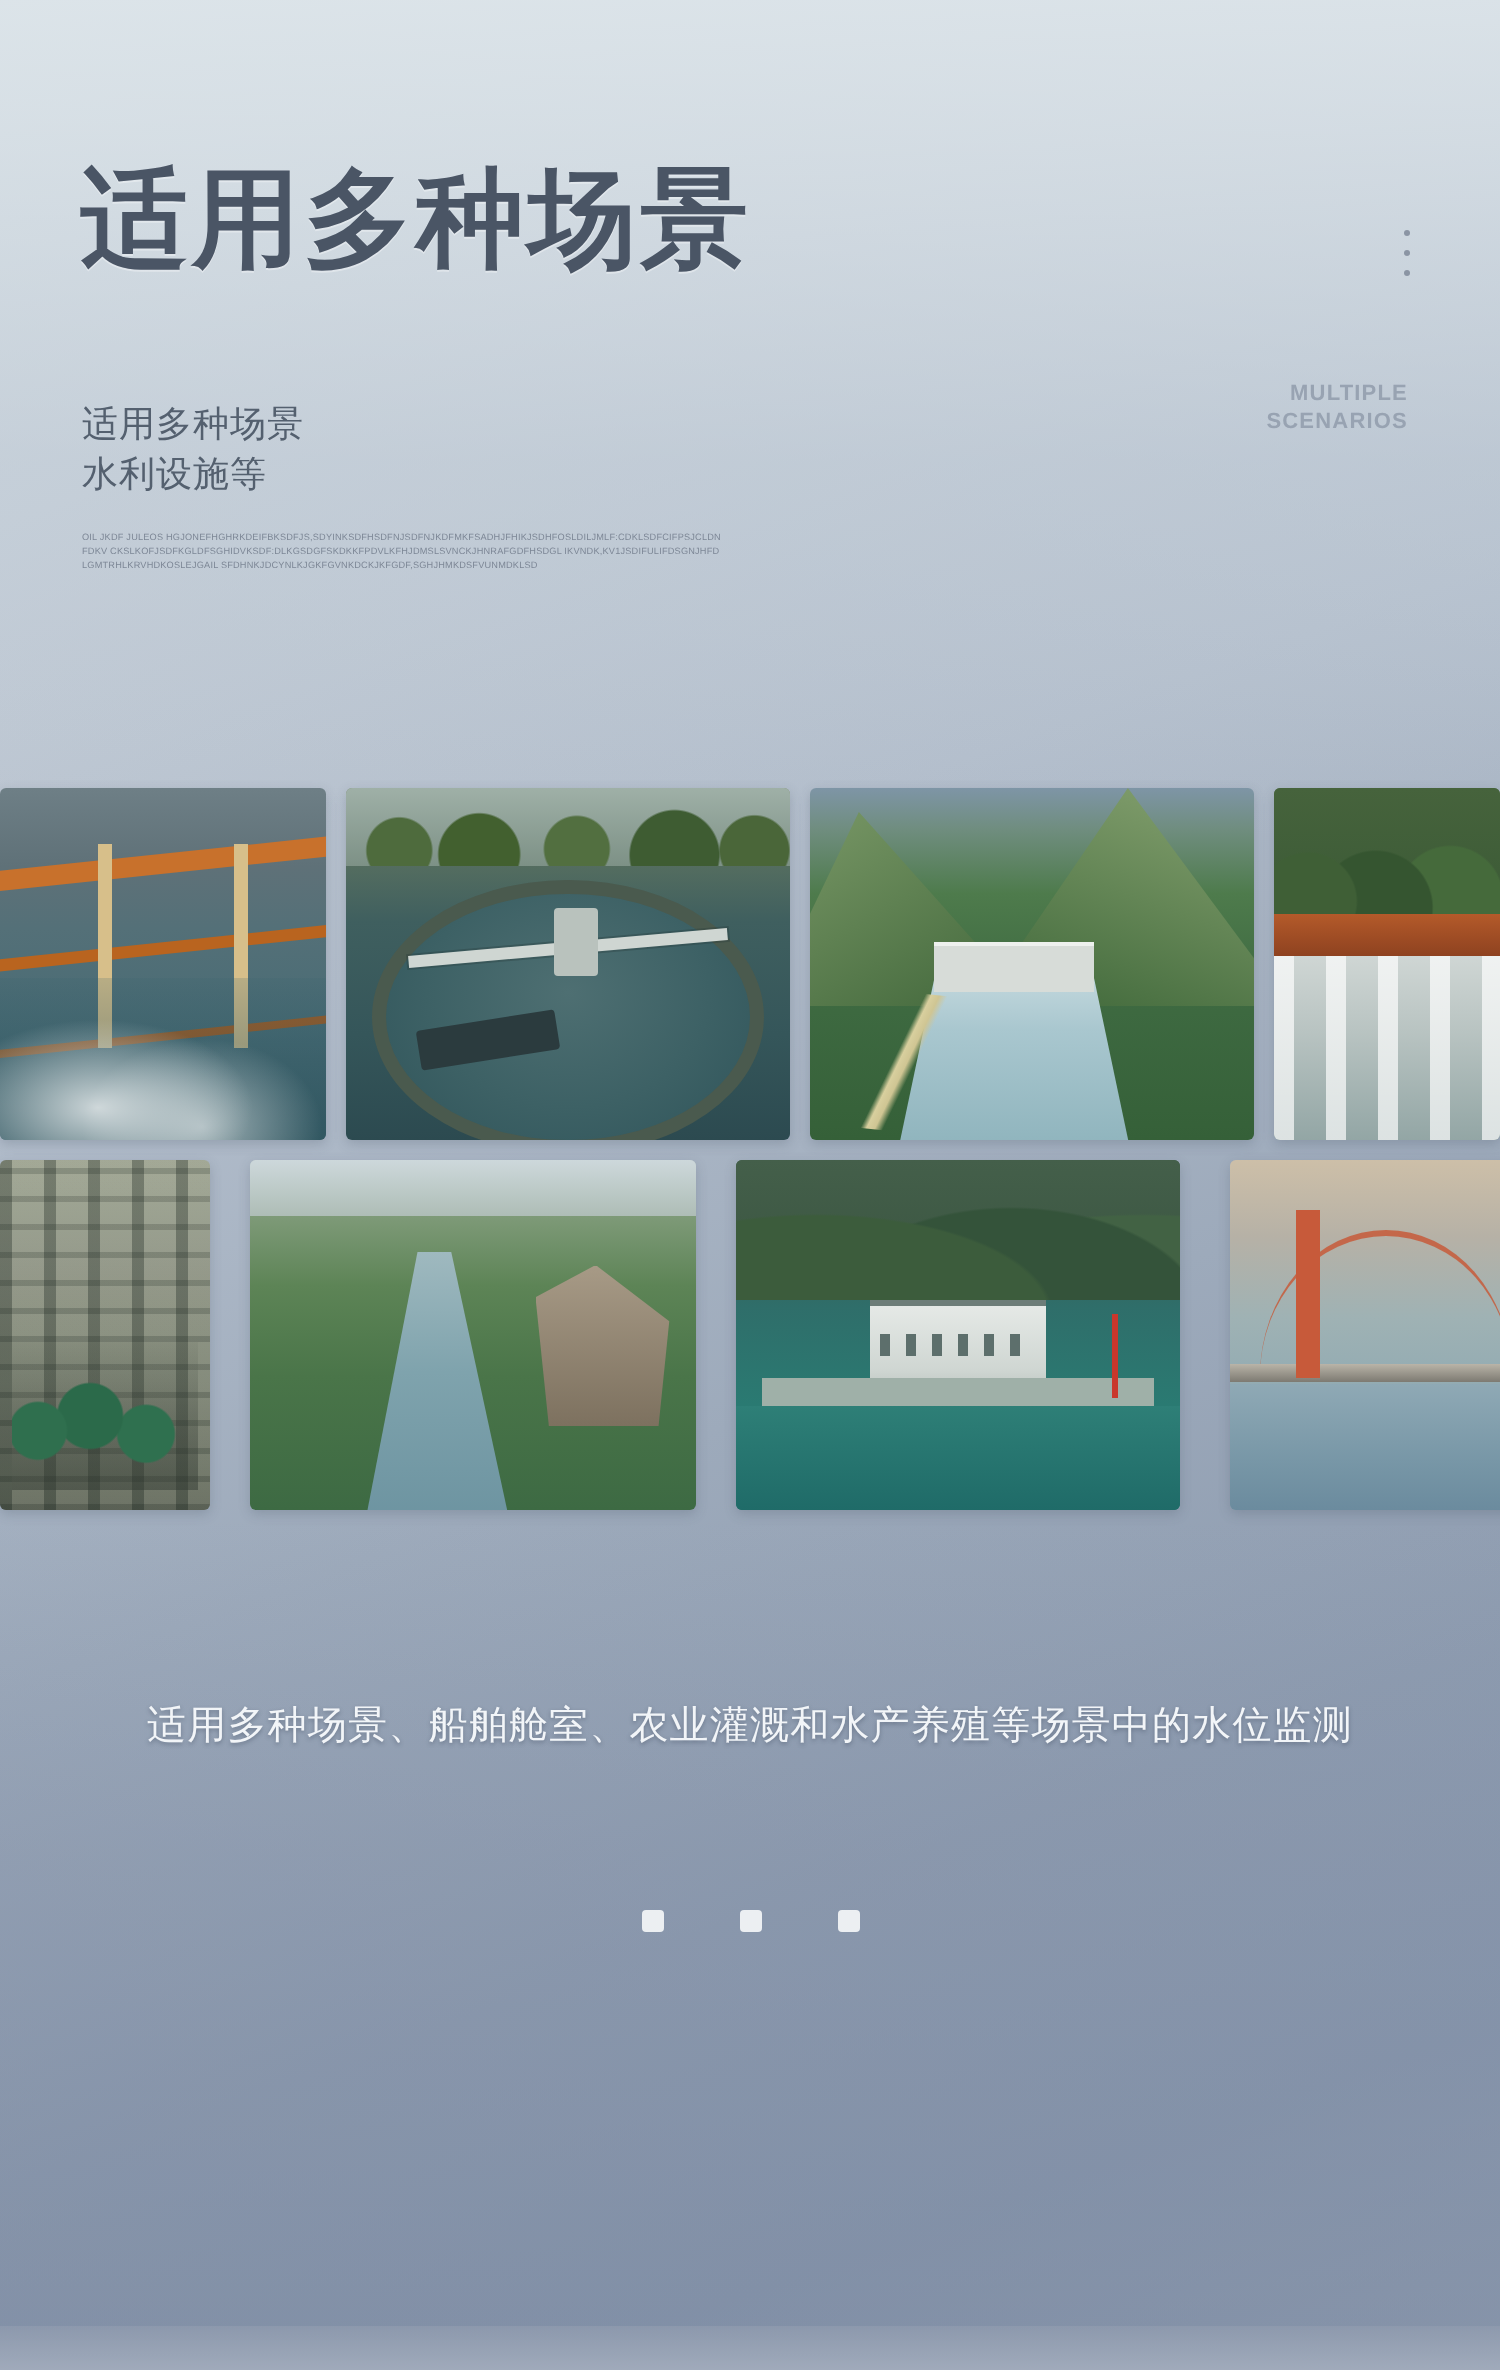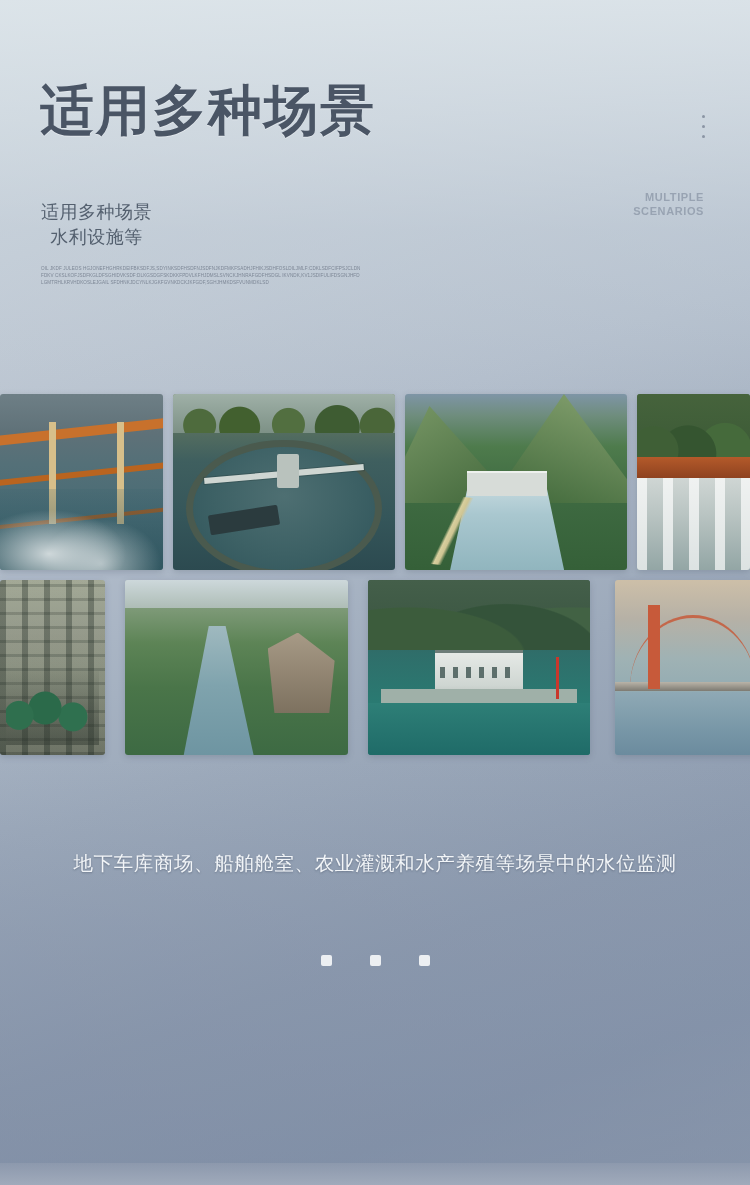--- a/index.html
+++ b/index.html
@@ -64,21 +64,21 @@
   .subtitle {
     position: absolute;
     left: 41px;
     top: 200px;
     font-size: 18px;
     line-height: 25px;
     color: #54606f;
     font-weight: 500;
     letter-spacing: 0.5px;
   }
-  .subtitle .line2 { display: block; text-align: center; }
+  .subtitle .line2 { display: block; }
 
   .legal {
     position: absolute;
     left: 41px;
     top: 265px;
     width: 320px;
     font-size: 4.6px;
     line-height: 7px;
     color: #7d8796;
     letter-spacing: 0.1px;
@@ -529,21 +529,21 @@
         <div class="cable"></div>
         <div class="deck"></div>
         <div class="tower t1"></div>
         <div class="tower t2"></div>
       </div>
     </div>
 
   </div>
 
   <div class="caption">
-    <span class="l2">地下车库商场、船舶舱室、农业灌溉和水产养殖等场景中的水位监测</span>
+    <span class="l2">适用多种场景、船舶舱室、农业灌溉和水产养殖等场景中的水位监测</span>
   </div>
 
   <div class="pager">
     <i></i>
     <i></i>
     <i></i>
   </div>
 
   <div class="bottom-strip"></div>
 </div>

